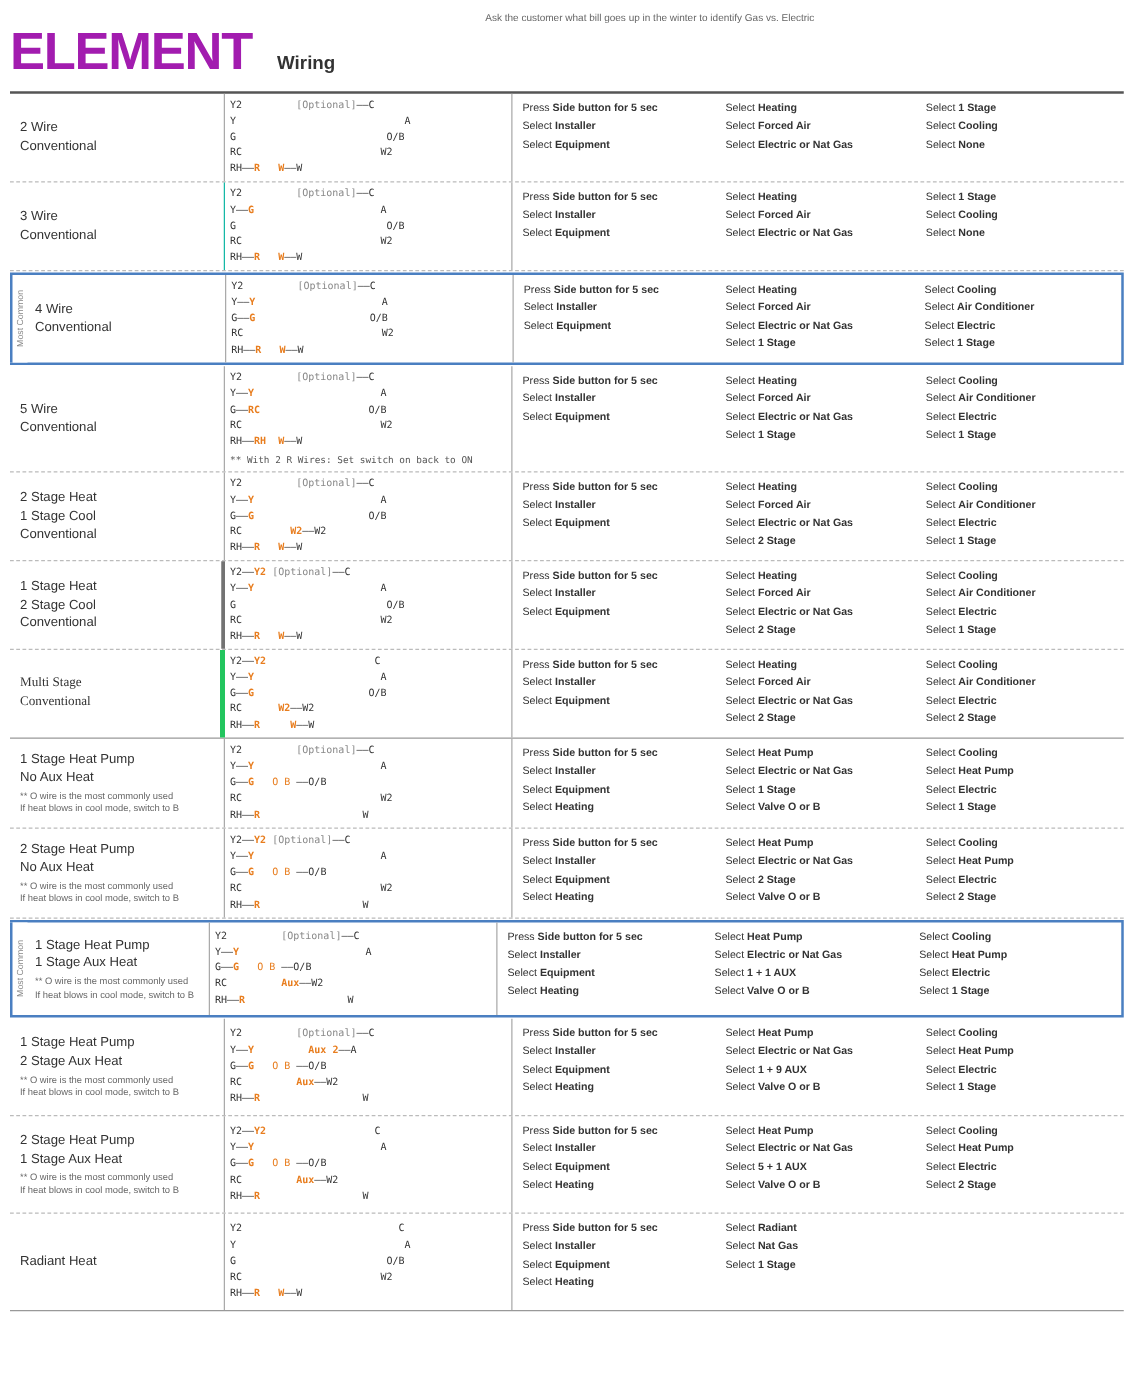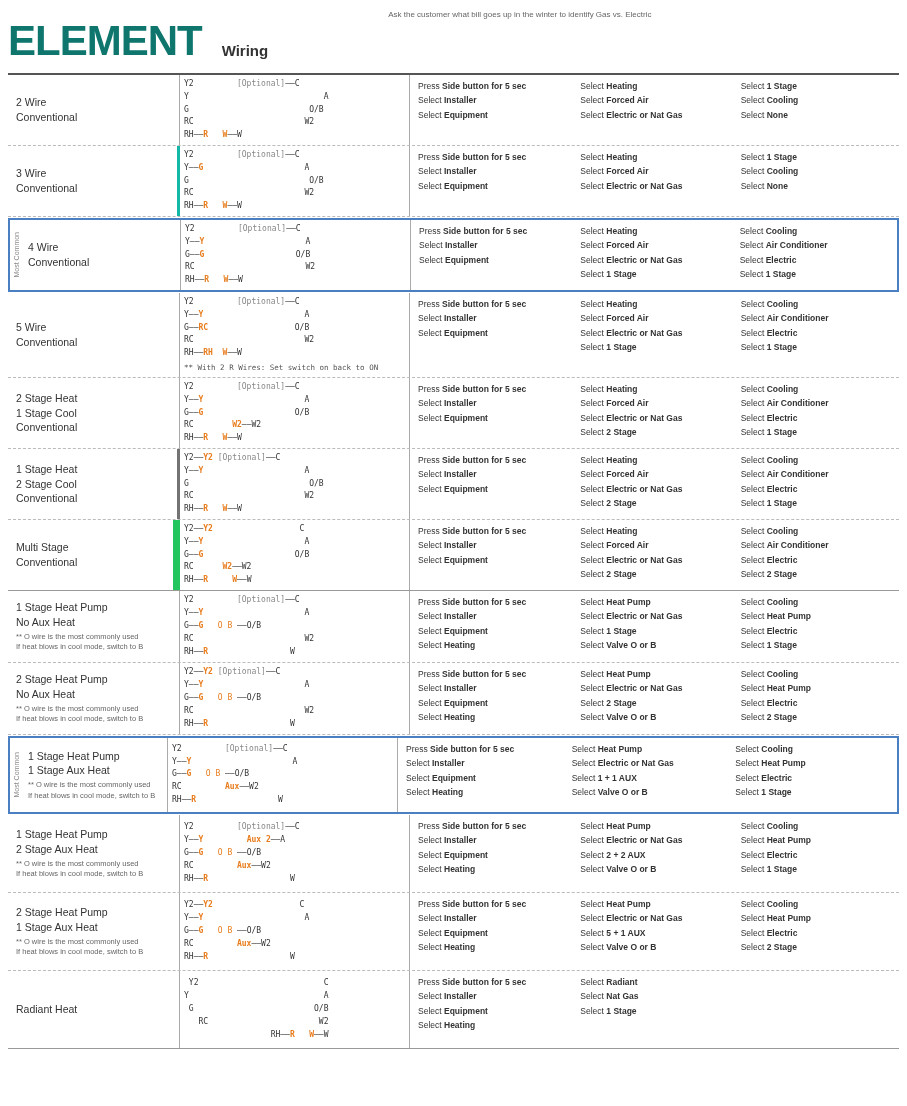--- a/index.html
+++ b/index.html
@@ -1,21 +1,21 @@
 <!DOCTYPE html>
 <html><head>
   <meta charset="utf-8">
   <style>
     * { box-sizing: border-box; margin: 0; padding: 0; }
     body { font-family: Arial, sans-serif; background: #fff; width: 907px; min-height: 1106px; font-size: 10px; color: #333; }
     
     .page { width: 907px; padding: 10px 8px; }
     
     .header { margin-bottom: 6px; }
-    .app-title { font-size: 42px; font-weight: bold; color: #0f766e; letter-spacing: -1px; }
+    .app-title { font-size: 42px; font-weight: bold; color: #a21caf; letter-spacing: -1px; }
   </style>
 </head>
 <body>
 <div class="page">
 
   <div>
     <div class="header" style="display:flex; align-items:flex-end; gap:20px; margin-bottom:8px;">
       <span class="app-title">ELEMENT</span>
       <div style="display:flex; gap:120px; padding-bottom:6px;">
         <span style="font-size:15px; font-weight:bold;margin-top:32px;">Wiring</span>
@@ -54,21 +54,21 @@
         </div>
         <div style="flex:1;padding:0 4px;">
           <div>Select <b>1 Stage</b></div>
           <div>Select <b>Cooling</b></div>
           <div>Select <b>None</b></div>
         </div>
       </div>
     </div>
 
     <div style="display:flex; border-bottom:1px dashed #bbb; min-height:58px;">
-      <div style="width:172px;flex-shrink:0;display:flex;align-items:center;padding:4px 4px 4px 8px;font-size:10.5px;line-height:1.4;border-right:3px solid #14b8a6;">
+      <div style="width:172px;flex-shrink:0;display:flex;align-items:center;padding:4px 4px 4px 8px;font-size:10.5px;line-height:1.4;border-right:1px solid #14b8a6;">
         <div>3 Wire<br>Conventional</div>
       </div>
       <div style="width:230px;flex-shrink:0;padding:3px 4px;font-size:8px;font-family:monospace;line-height:1.6;display:flex;align-items:center;border-right:1px solid #aaa;">
         <div>
           <div>Y2 &nbsp;&nbsp;&nbsp;&nbsp;&nbsp;&nbsp;&nbsp; <span style="font-size:8px;color:#888;">[Optional]</span>——C</div>
           <div>Y——<span style="color:#e87d1e;font-weight:bold;">G</span> &nbsp;&nbsp;&nbsp;&nbsp;&nbsp;&nbsp;&nbsp;&nbsp;&nbsp;&nbsp;&nbsp;&nbsp;&nbsp;&nbsp;&nbsp;&nbsp;&nbsp;&nbsp;&nbsp;&nbsp;A</div>
           <div>G &nbsp;&nbsp;&nbsp;&nbsp;&nbsp;&nbsp;&nbsp;&nbsp;&nbsp;&nbsp;&nbsp;&nbsp;&nbsp;&nbsp;&nbsp;&nbsp;&nbsp;&nbsp;&nbsp;&nbsp;&nbsp;&nbsp;&nbsp;&nbsp;O/B</div>
           <div>RC &nbsp;&nbsp;&nbsp;&nbsp;&nbsp;&nbsp;&nbsp;&nbsp;&nbsp;&nbsp;&nbsp;&nbsp;&nbsp;&nbsp;&nbsp;&nbsp;&nbsp;&nbsp;&nbsp;&nbsp;&nbsp;&nbsp;W2</div>
           <div>RH——<span style="color:#e87d1e;font-weight:bold;">R</span> &nbsp;&nbsp;<span style="color:#e87d1e;font-weight:bold;">W</span>——W</div>
         </div>
@@ -226,21 +226,21 @@
         <div style="flex:1;padding:0 4px;">
           <div>Select <b>Cooling</b></div>
           <div>Select <b>Air Conditioner</b></div>
           <div>Select <b>Electric</b></div>
           <div>Select <b>1 Stage</b></div>
         </div>
       </div>
     </div>
 
     <div style="display:flex; border-bottom:1px solid #999; min-height:68px;">
-      <div style="width:172px;flex-shrink:0;display:flex;align-items:center;padding:4px 4px 4px 8px;font-size:10.5px;line-height:1.4;border-right:7px solid #22c55e;">
+      <div style="width:172px;flex-shrink:0;display:flex;align-items:center;padding:4px 4px 4px 8px;font-size:10.5px;line-height:1.4;border-right:4px solid #22c55e;font-family:Liberation Serif, serif;">
         <div>Multi Stage<br>Conventional</div>
       </div>
       <div style="width:230px;flex-shrink:0;padding:3px 4px;font-size:8px;font-family:monospace;line-height:1.6;display:flex;align-items:center;border-right:1px solid #aaa;">
         <div>
           <div>Y2——<span style="color:#e87d1e;font-weight:bold;">Y2</span> &nbsp;&nbsp;&nbsp;&nbsp;&nbsp;&nbsp;&nbsp;&nbsp;&nbsp;&nbsp;&nbsp;&nbsp;&nbsp;&nbsp;&nbsp;&nbsp;&nbsp;C</div>
           <div>Y——<span style="color:#e87d1e;font-weight:bold;">Y</span> &nbsp;&nbsp;&nbsp;&nbsp;&nbsp;&nbsp;&nbsp;&nbsp;&nbsp;&nbsp;&nbsp;&nbsp;&nbsp;&nbsp;&nbsp;&nbsp;&nbsp;&nbsp;&nbsp;&nbsp;A</div>
           <div>G——<span style="color:#e87d1e;font-weight:bold;">G</span> &nbsp;&nbsp;&nbsp;&nbsp;&nbsp;&nbsp;&nbsp;&nbsp;&nbsp;&nbsp;&nbsp;&nbsp;&nbsp;&nbsp;&nbsp;&nbsp;&nbsp;&nbsp;O/B</div>
           <div>RC &nbsp;&nbsp;&nbsp;&nbsp;&nbsp;<span style="color:#e87d1e;font-weight:bold;">W2</span>——W2</div>
           <div>RH——<span style="color:#e87d1e;font-weight:bold;">R</span> &nbsp;&nbsp;&nbsp;&nbsp;<span style="color:#e87d1e;font-weight:bold;">W</span>——W</div>
         </div>
@@ -394,21 +394,21 @@
       <div style="flex:1;display:flex;padding:4px 2px;font-size:8.5px;line-height:1.7;">
         <div style="flex:1;padding:0 6px;">
           <div>Press <b>Side button for 5 sec</b></div>
           <div>Select <b>Installer</b></div>
           <div>Select <b>Equipment</b></div>
           <div>Select <b>Heating</b></div>
         </div>
         <div style="flex:1;padding:0 4px;">
           <div>Select <b>Heat Pump</b></div>
           <div>Select <b>Electric or Nat Gas</b></div>
-          <div>Select <b>2 + 2 AUX</b></div>
+          <div>Select <b>1 + 9 AUX</b></div>
           <div>Select <b>Valve O or B</b></div>
         </div>
         <div style="flex:1;padding:0 4px;">
           <div>Select <b>Cooling</b></div>
           <div>Select <b>Heat Pump</b></div>
           <div>Select <b>Electric</b></div>
           <div>Select <b>1 Stage</b></div>
         </div>
       </div>
     </div>
@@ -446,21 +446,21 @@
           <div>Select <b>Electric</b></div>
           <div>Select <b>2 Stage</b></div>
         </div>
       </div>
     </div>
 
     <div style="display:flex; border-bottom:1px solid #999; min-height:78px;">
       <div style="width:172px;flex-shrink:0;display:flex;align-items:center;padding:4px 4px 4px 8px;font-size:10.5px;line-height:1.4;border-right:1px solid #aaa;">
         <div>Radiant Heat</div>
       </div>
-      <div style="width:230px;flex-shrink:0;padding:3px 4px;font-size:8px;font-family:monospace;line-height:1.6;display:flex;align-items:center;border-right:1px solid #aaa;text-align:right;">
+      <div style="width:230px;flex-shrink:0;padding:3px 4px;font-size:8px;font-family:monospace;line-height:1.6;display:flex;align-items:center;border-right:1px solid #aaa;">
         <div>
           <div>Y2 &nbsp;&nbsp;&nbsp;&nbsp;&nbsp;&nbsp;&nbsp;&nbsp;&nbsp;&nbsp;&nbsp;&nbsp;&nbsp;&nbsp;&nbsp;&nbsp;&nbsp;&nbsp;&nbsp;&nbsp;&nbsp;&nbsp;&nbsp;&nbsp;&nbsp;C</div>
           <div>Y &nbsp;&nbsp;&nbsp;&nbsp;&nbsp;&nbsp;&nbsp;&nbsp;&nbsp;&nbsp;&nbsp;&nbsp;&nbsp;&nbsp;&nbsp;&nbsp;&nbsp;&nbsp;&nbsp;&nbsp;&nbsp;&nbsp;&nbsp;&nbsp;&nbsp;&nbsp;&nbsp;A</div>
           <div>G &nbsp;&nbsp;&nbsp;&nbsp;&nbsp;&nbsp;&nbsp;&nbsp;&nbsp;&nbsp;&nbsp;&nbsp;&nbsp;&nbsp;&nbsp;&nbsp;&nbsp;&nbsp;&nbsp;&nbsp;&nbsp;&nbsp;&nbsp;&nbsp;O/B</div>
           <div>RC &nbsp;&nbsp;&nbsp;&nbsp;&nbsp;&nbsp;&nbsp;&nbsp;&nbsp;&nbsp;&nbsp;&nbsp;&nbsp;&nbsp;&nbsp;&nbsp;&nbsp;&nbsp;&nbsp;&nbsp;&nbsp;&nbsp;W2</div>
           <div>RH——<span style="color:#e87d1e;font-weight:bold;">R</span> &nbsp;&nbsp;<span style="color:#e87d1e;font-weight:bold;">W</span>——W</div>
         </div>
       </div>
       <div style="flex:1;display:flex;padding:4px 2px;font-size:8.5px;line-height:1.7;">
         <div style="flex:1;padding:0 6px;">

